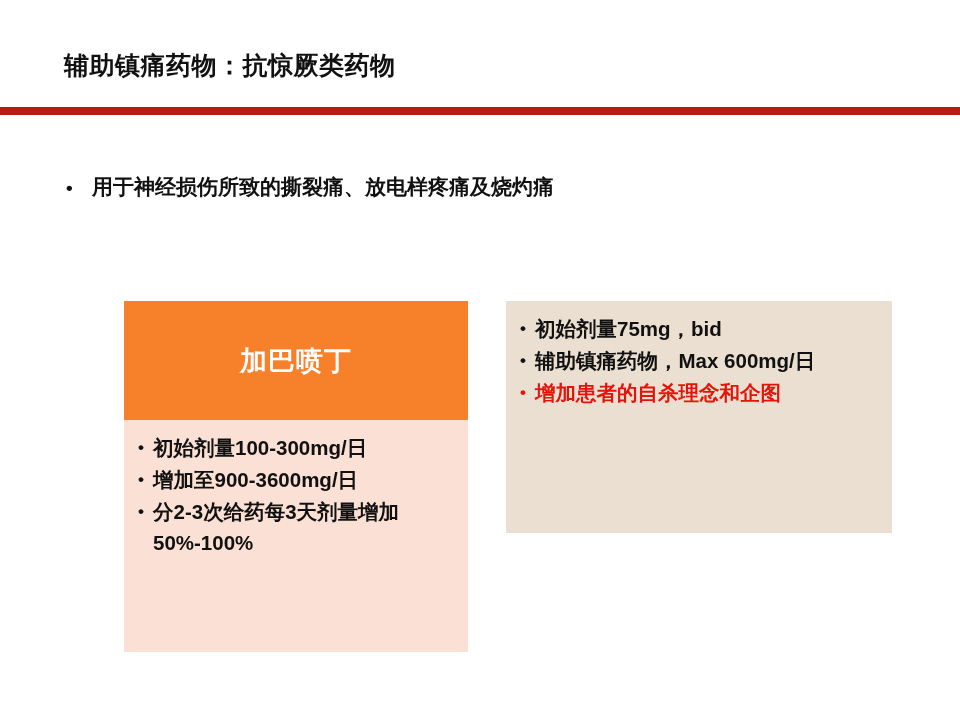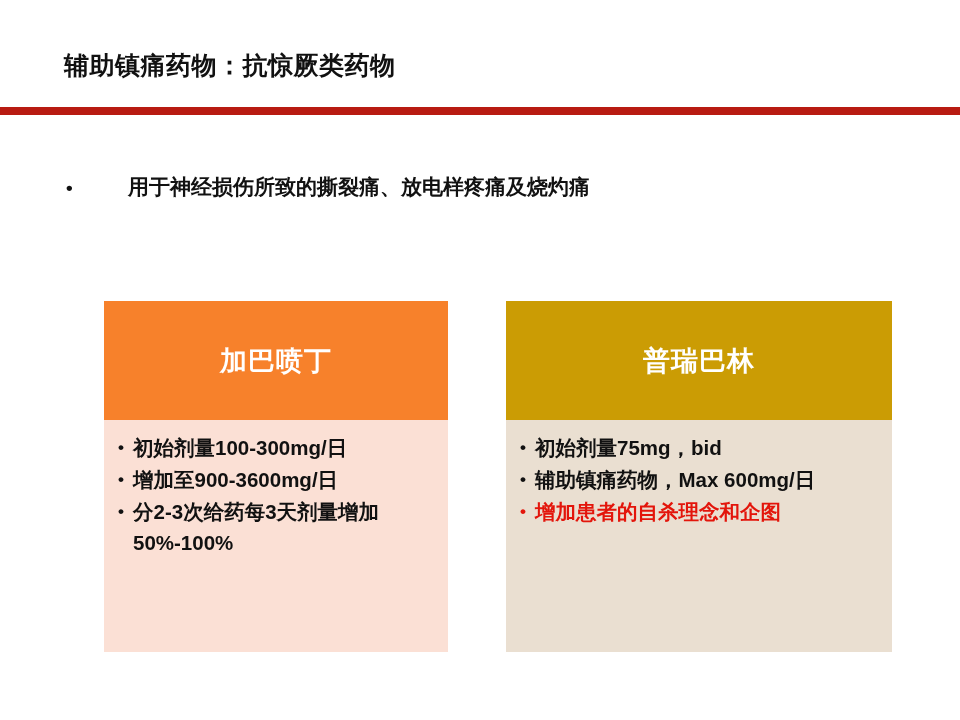--- a/index.html
+++ b/index.html
@@ -60,31 +60,30 @@
   .lead-bullet .dot {
     flex: 0 0 auto;
     width: 26px;
     font-size: 19px;
     line-height: 30px;
     color: #111111;
     text-align: left;
   }
   .lead-bullet .txt {
     flex: 1 1 auto;
-    margin-left: 36px;
   }
 
   
   .card {
     position: absolute;
     top: 301px;
     height: 351px;
     overflow: hidden;
   }
-  .card-left  { left: 56px;  width: 344px; padding-left: 48px; }
+  .card-left  { left: 76px;  width: 344px; padding-left: 48px; }
   .card-right { left: 506px; width: 386px; }
 
   .card-header {
     height: 119px;
     box-sizing: border-box;
     display: flex;
     align-items: center;
     justify-content: center;
     font-size: 27px;
     font-weight: bold;
@@ -152,21 +151,20 @@
         <span class="txt">增加至900-3600mg/日</span>
       </div>
       <div class="bullet-row">
         <span class="dot">•</span>
         <span class="txt">分2-3次给药每3天剂量增加50%-100%</span>
       </div>
     </div>
   </div>
 
   <div class="card card-right">
-    <div class="card-header">普瑞巴林</div>
     <div class="card-body">
       <div class="bullet-row">
         <span class="dot">•</span>
         <span class="txt">初始剂量75mg，bid</span>
       </div>
       <div class="bullet-row">
         <span class="dot">•</span>
         <span class="txt">辅助镇痛药物，Max 600mg/日</span>
       </div>
       <div class="bullet-row alert">

